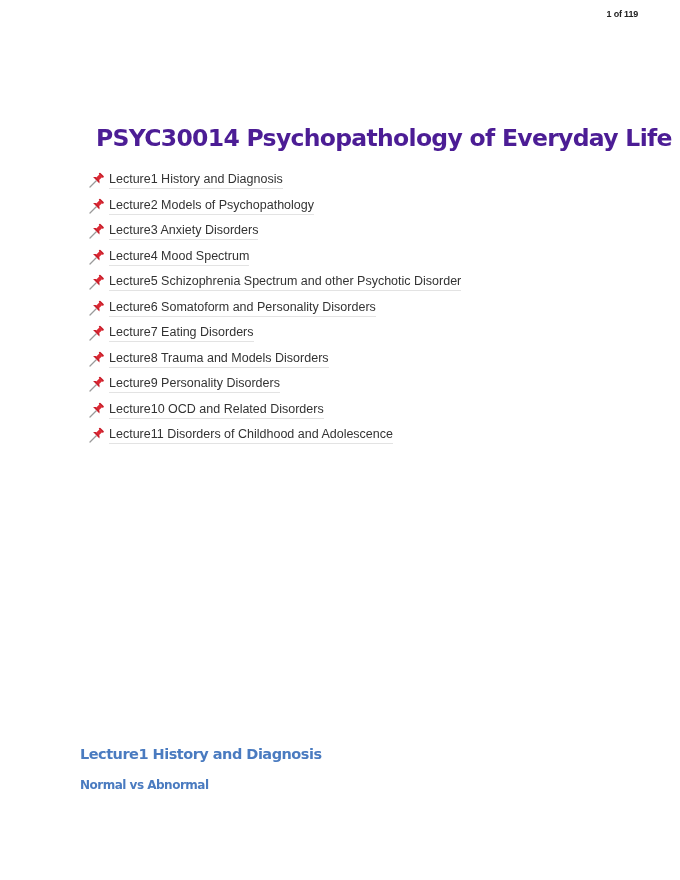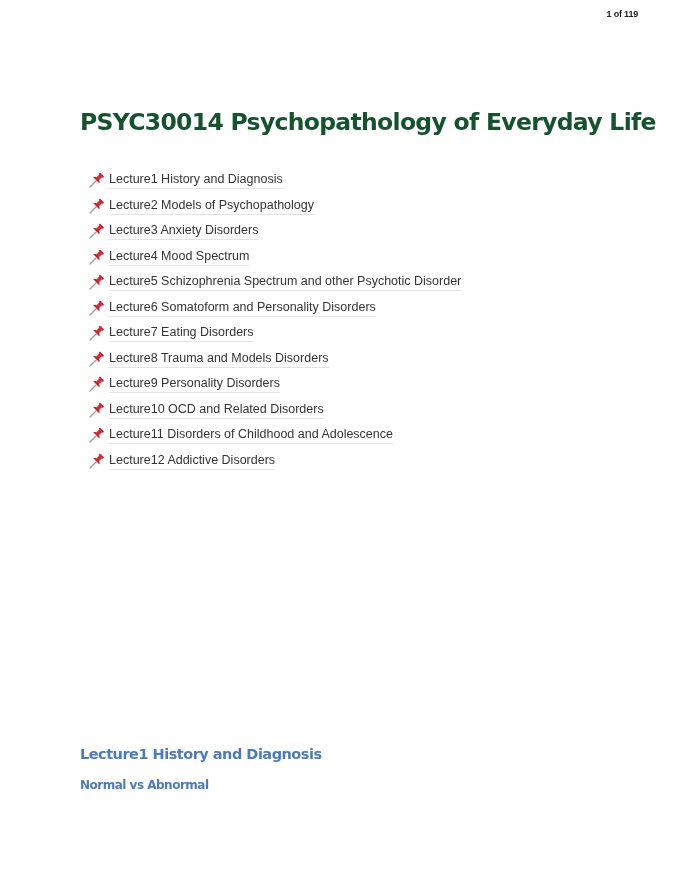--- a/index.html
+++ b/index.html
@@ -20,25 +20,25 @@
     right: 42px;
     font-size: 9px;
     font-weight: bold;
     color: #222;
     letter-spacing: -0.2px;
   }
   .doc-title {
     position: absolute;
     left: 80px;
     top: 108px;
-    margin: 0;
+    margin: 16px;
     font-family: "DejaVu Sans", sans-serif;
     font-weight: bold;
     font-size: 23.5px;
-    color: #14532d;
+    color: #4c1d95;
     letter-spacing: -0.7px;
     white-space: nowrap;
   }
   .toc {
     position: absolute;
     left: 88px;
     top: 172px;
     margin: 0;
     padding: 0;
     list-style: none;
@@ -233,29 +233,16 @@
         <line x1="2" y1="15" x2="8" y2="9" stroke="#9a9a9a" stroke-width="1.3" stroke-linecap="round"></line>
         <g transform="rotate(45 10.5 6)">
           <rect x="7.5" y="1" width="6" height="2" rx="0.8" fill="#c81e2a"></rect>
           <rect x="8.6" y="2.6" width="3.8" height="5" fill="#dd2733"></rect>
           <path d="M6 9.2 L15 9.2 L13.2 7.2 L7.8 7.2 Z" fill="#c81e2a"></path>
         </g>
       </svg>
     </span>
     <a class="toc-link">Lecture11 Disorders of Childhood and Adolescence</a>
   </li>
-    <li class="toc-item">
-    <span class="pin">
-      <svg width="18" height="16" viewBox="0 0 18 16">
-        <line x1="2" y1="15" x2="8" y2="9" stroke="#9a9a9a" stroke-width="1.3" stroke-linecap="round"></line>
-        <g transform="rotate(45 10.5 6)">
-          <rect x="7.5" y="1" width="6" height="2" rx="0.8" fill="#c81e2a"></rect>
-          <rect x="8.6" y="2.6" width="3.8" height="5" fill="#dd2733"></rect>
-          <path d="M6 9.2 L15 9.2 L13.2 7.2 L7.8 7.2 Z" fill="#c81e2a"></path>
-        </g>
-      </svg>
-    </span>
-    <a class="toc-link">Lecture12 Addictive Disorders</a>
-  </li>
   </ul>
 
 <h2 class="section-heading">Lecture1 History and Diagnosis</h2>
 <h3 class="sub-heading">Normal vs Abnormal</h3>
 
 </body></html>

